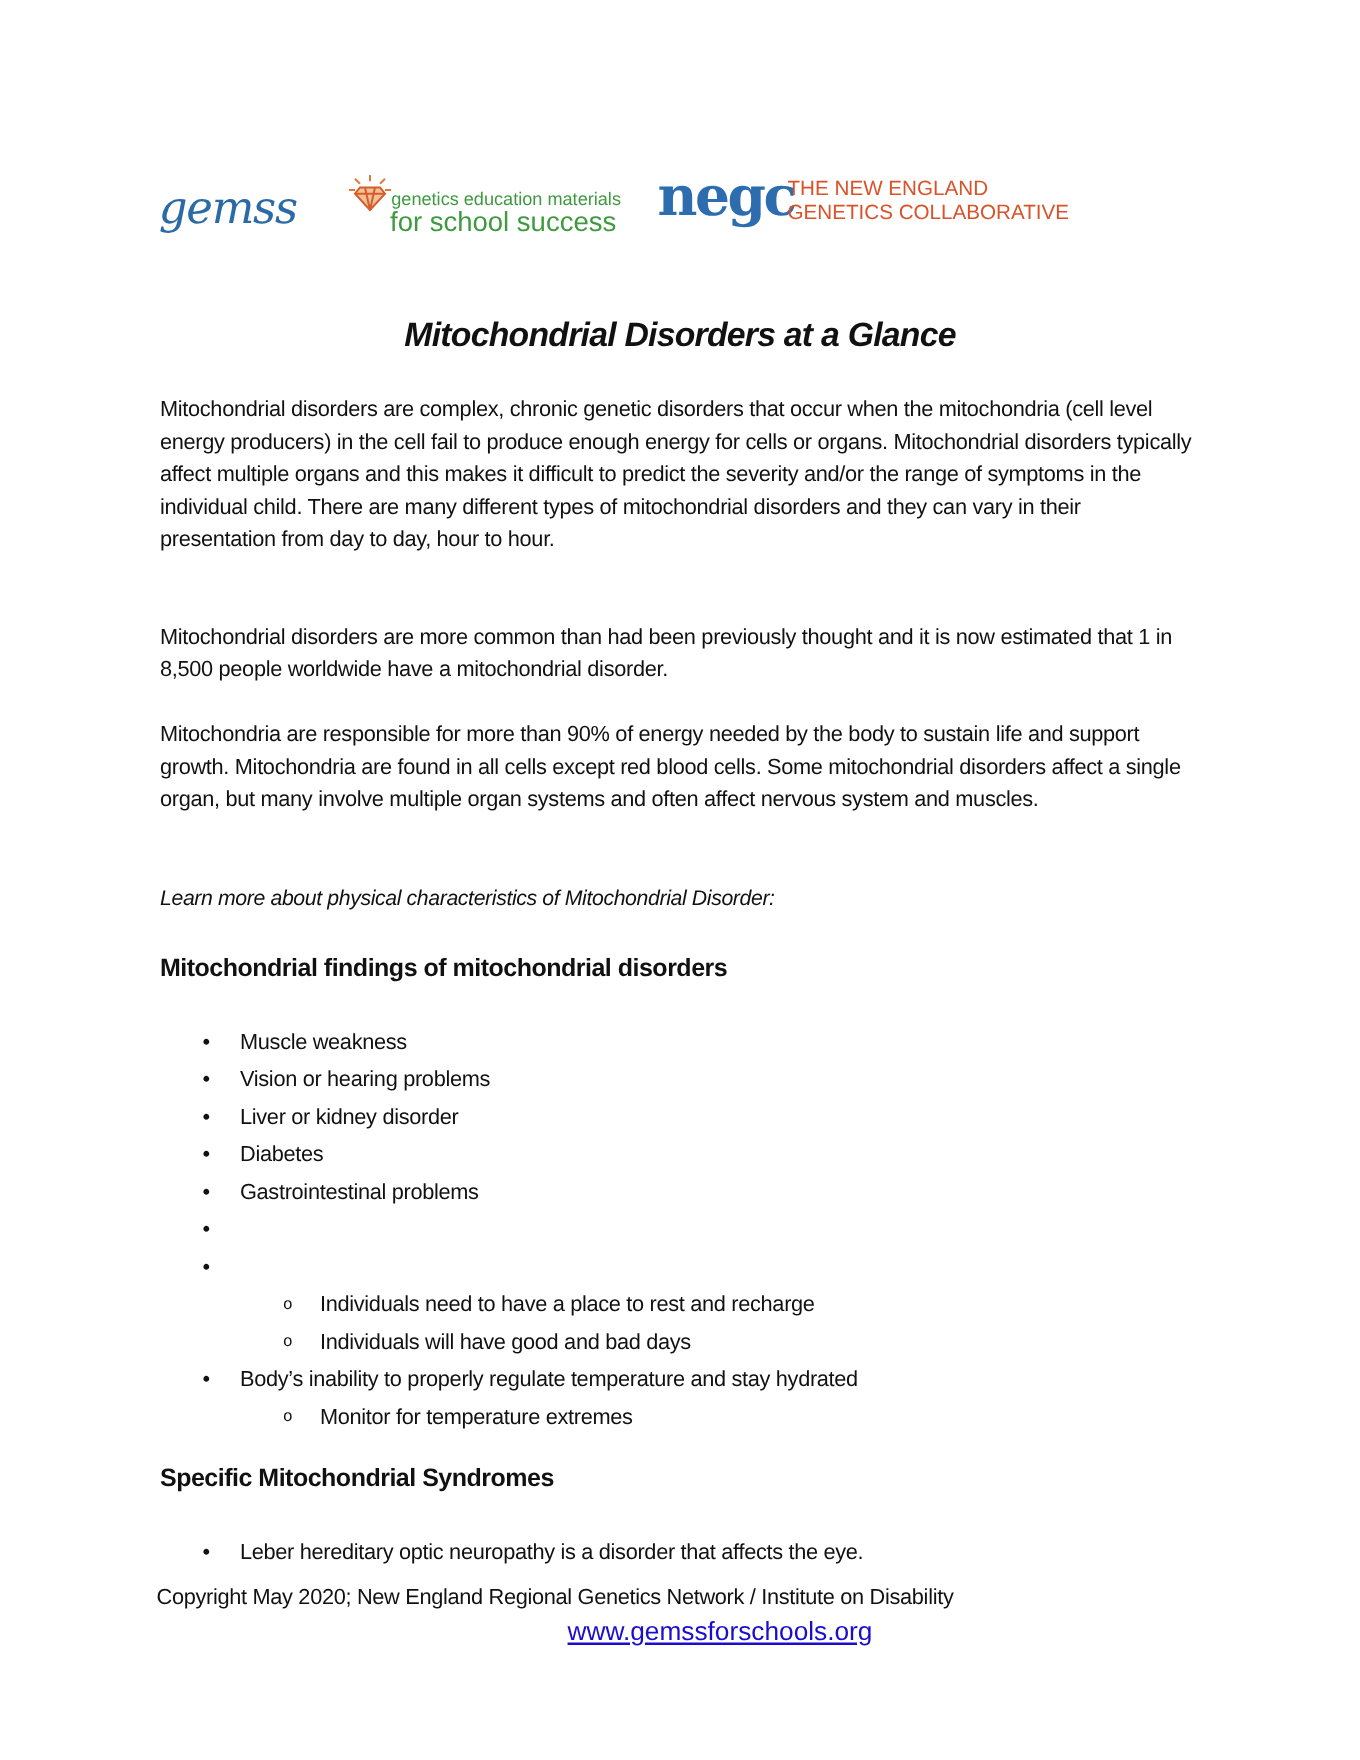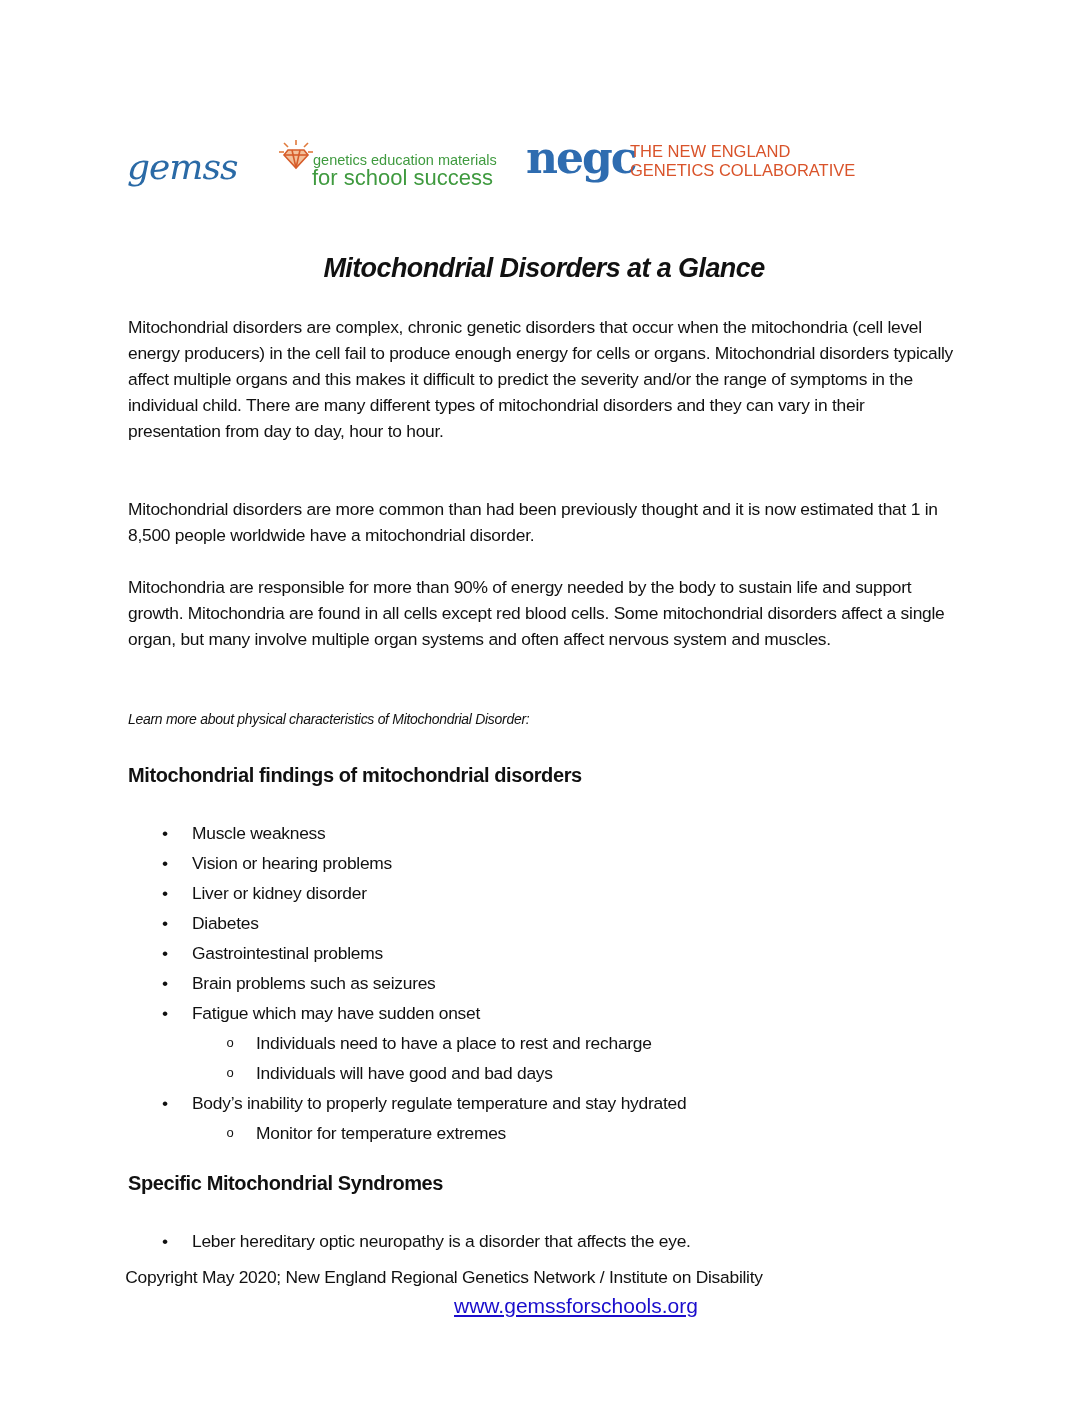--- a/index.html
+++ b/index.html
@@ -28,21 +28,21 @@
 
   
   .title { position: absolute; left: 0; width: 1088px; top: 250px; text-align: center;
            font-size: 27px; font-style: italic; font-weight: bold; line-height: 36px;
            font-family: Liberation Sans, sans-serif; letter-spacing: -0.6px; }
   .para { position: absolute; left: 128px; width: 830px; font-size: 17.4px; line-height: 26px;
           letter-spacing: -0.25px; }
   .p1 { top: 314px; }
   .p2 { top: 496px; }
   .p3 { top: 574px; }
-  .learn { position: absolute; left: 128px; top: 704px; font-size: 14px; font-style: italic;
+  .learn { position: absolute; left: 128px; top: 704px; font-size: 17px; font-style: italic;
            line-height: 30px; letter-spacing: -0.3px; }
   .h2 { position: absolute; left: 128px; font-size: 20px; font-weight: bold; line-height: 30px;
         letter-spacing: -0.4px; }
   .h2a { top: 760px; }
   .h2b { top: 1168px; }
 
   .list { position: absolute; left: 128px; width: 820px; margin: 0; padding: 0; list-style: none; }
   .list1 { top: 820px; }
   .list2 { top: 1228px; }
   .li { position: relative; height: 30px; line-height: 26px; font-size: 17.4px; letter-spacing: -0.25px; }
@@ -112,25 +112,23 @@
     <li class="li">
         <span class="bullet">•</span>
         <span class="txt">Diabetes</span>
       </li>
     <li class="li">
         <span class="bullet">•</span>
         <span class="txt">Gastrointestinal problems</span>
       </li>
     <li class="li">
         <span class="bullet">•</span>
-        <span class="txt">Brain problems such as seizures</span>
       </li>
     <li class="li">
         <span class="bullet">•</span>
-        <span class="txt">Fatigue which may have sudden onset</span>
       </li>
     <li class="li sub">
         <span class="bullet">o</span>
         <span class="txt">Individuals need to have a place to rest and recharge</span>
       </li>
     <li class="li sub">
         <span class="bullet">o</span>
         <span class="txt">Individuals will have good and bad days</span>
       </li>
     <li class="li">

